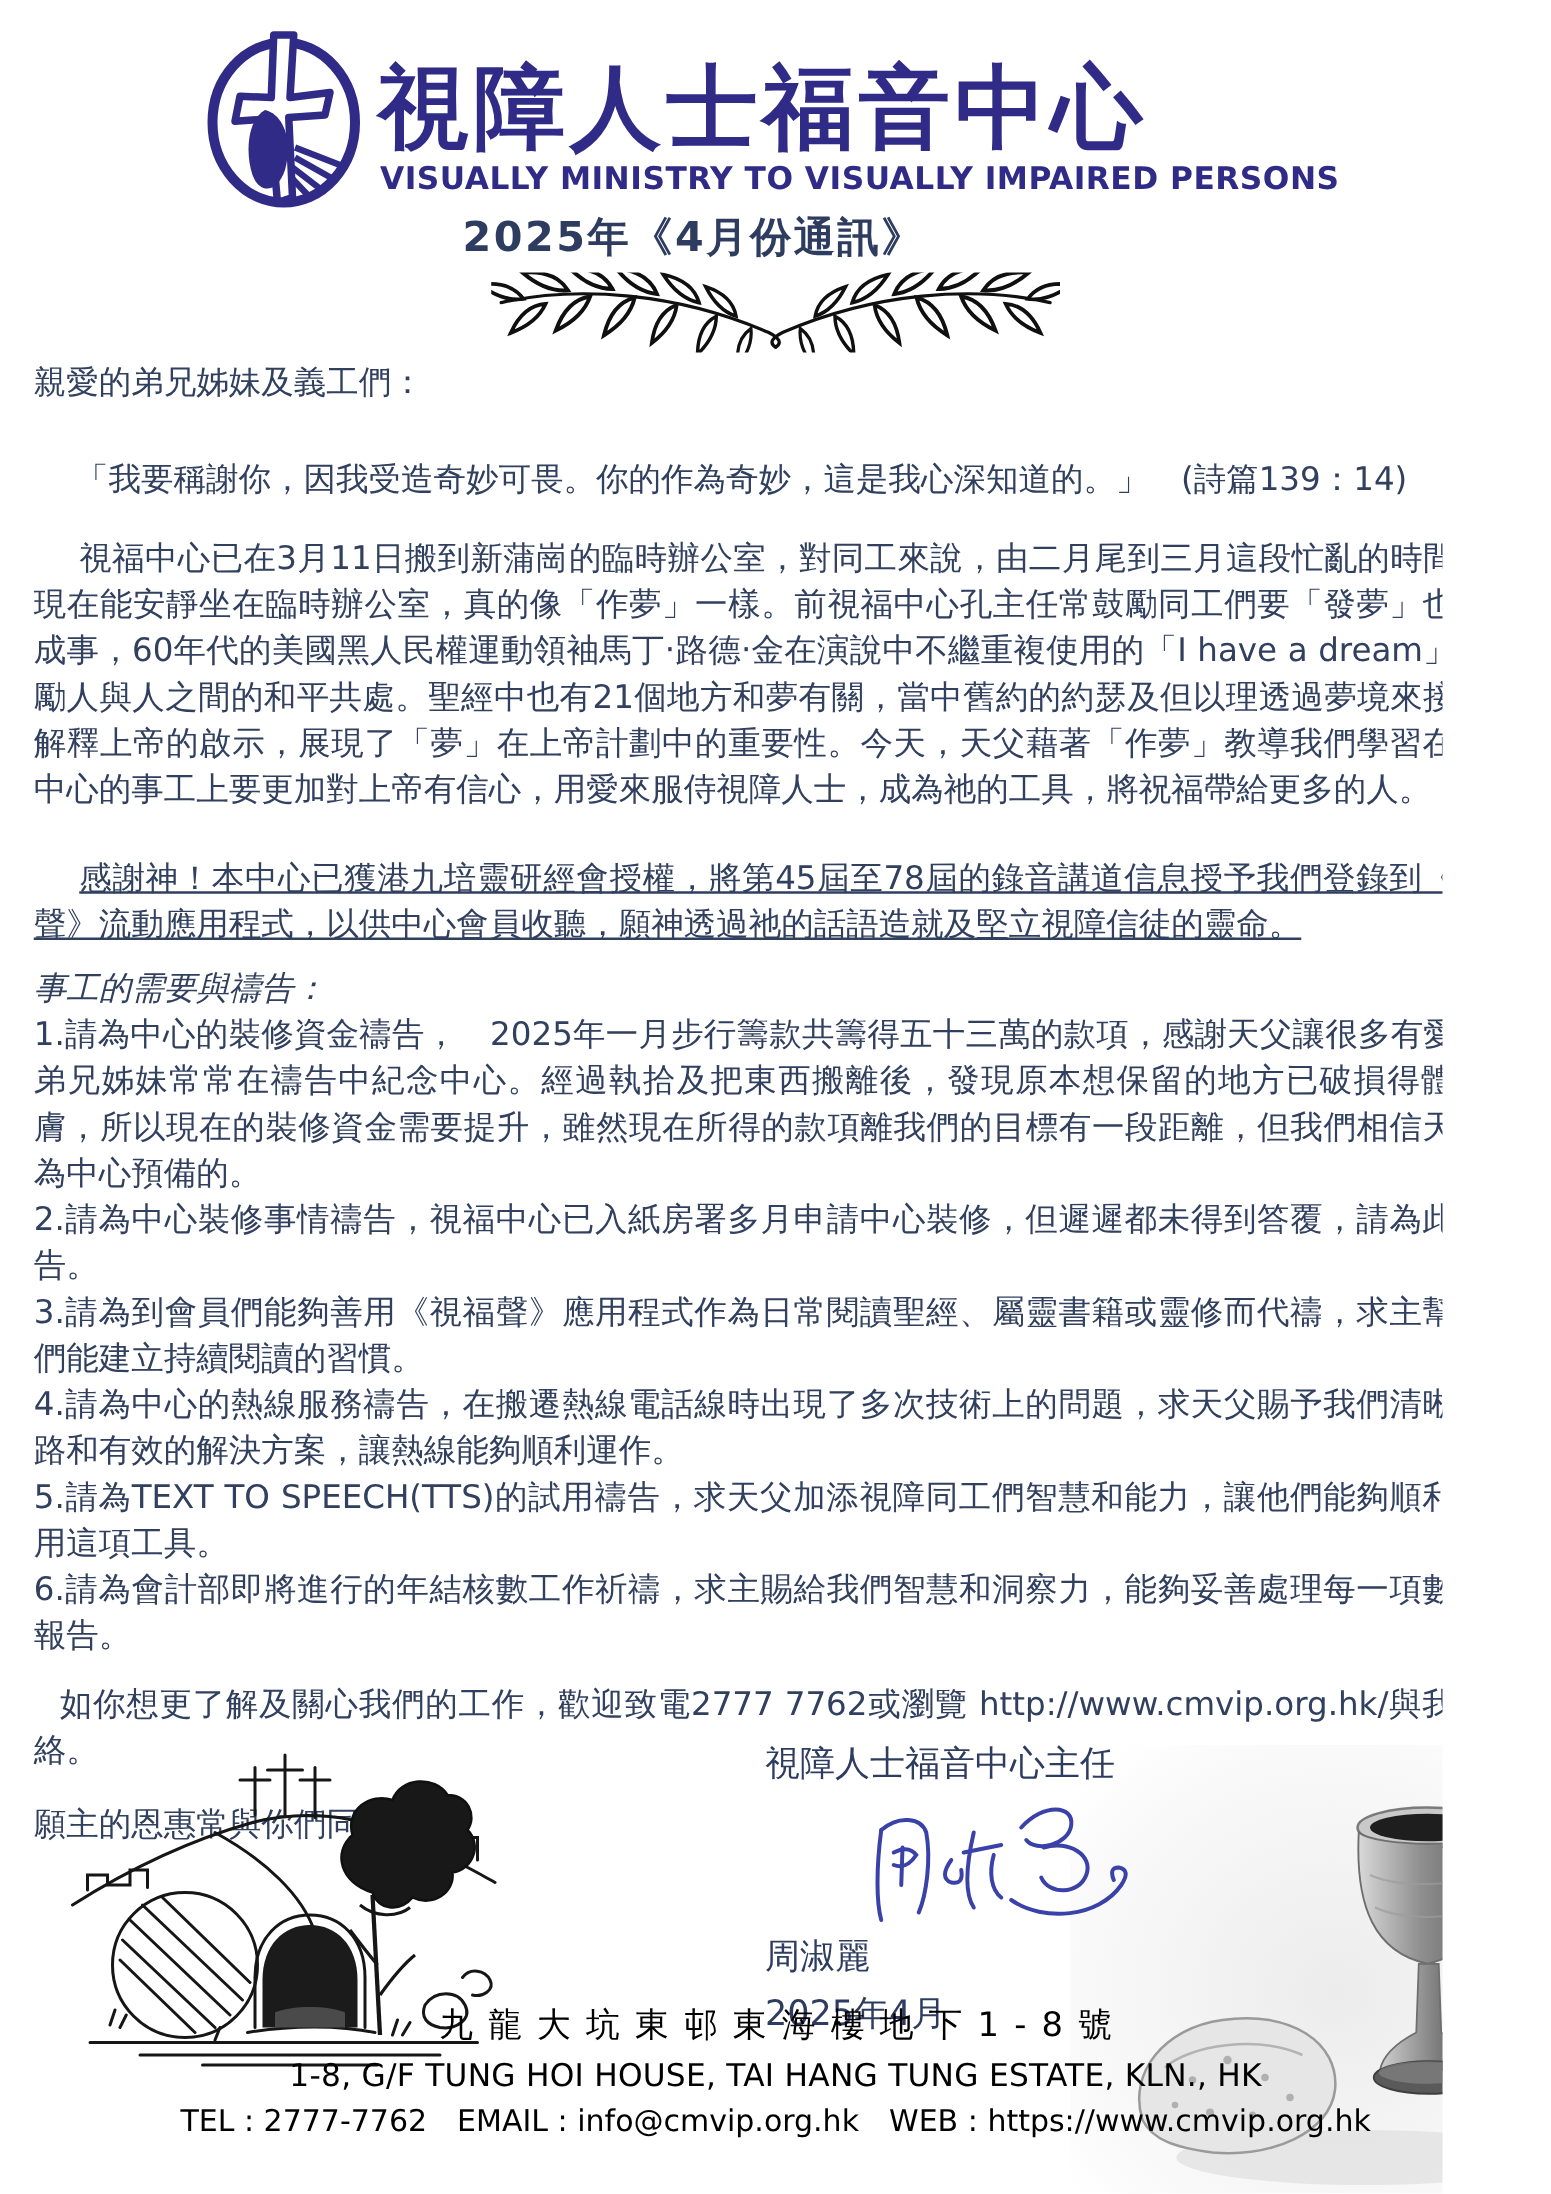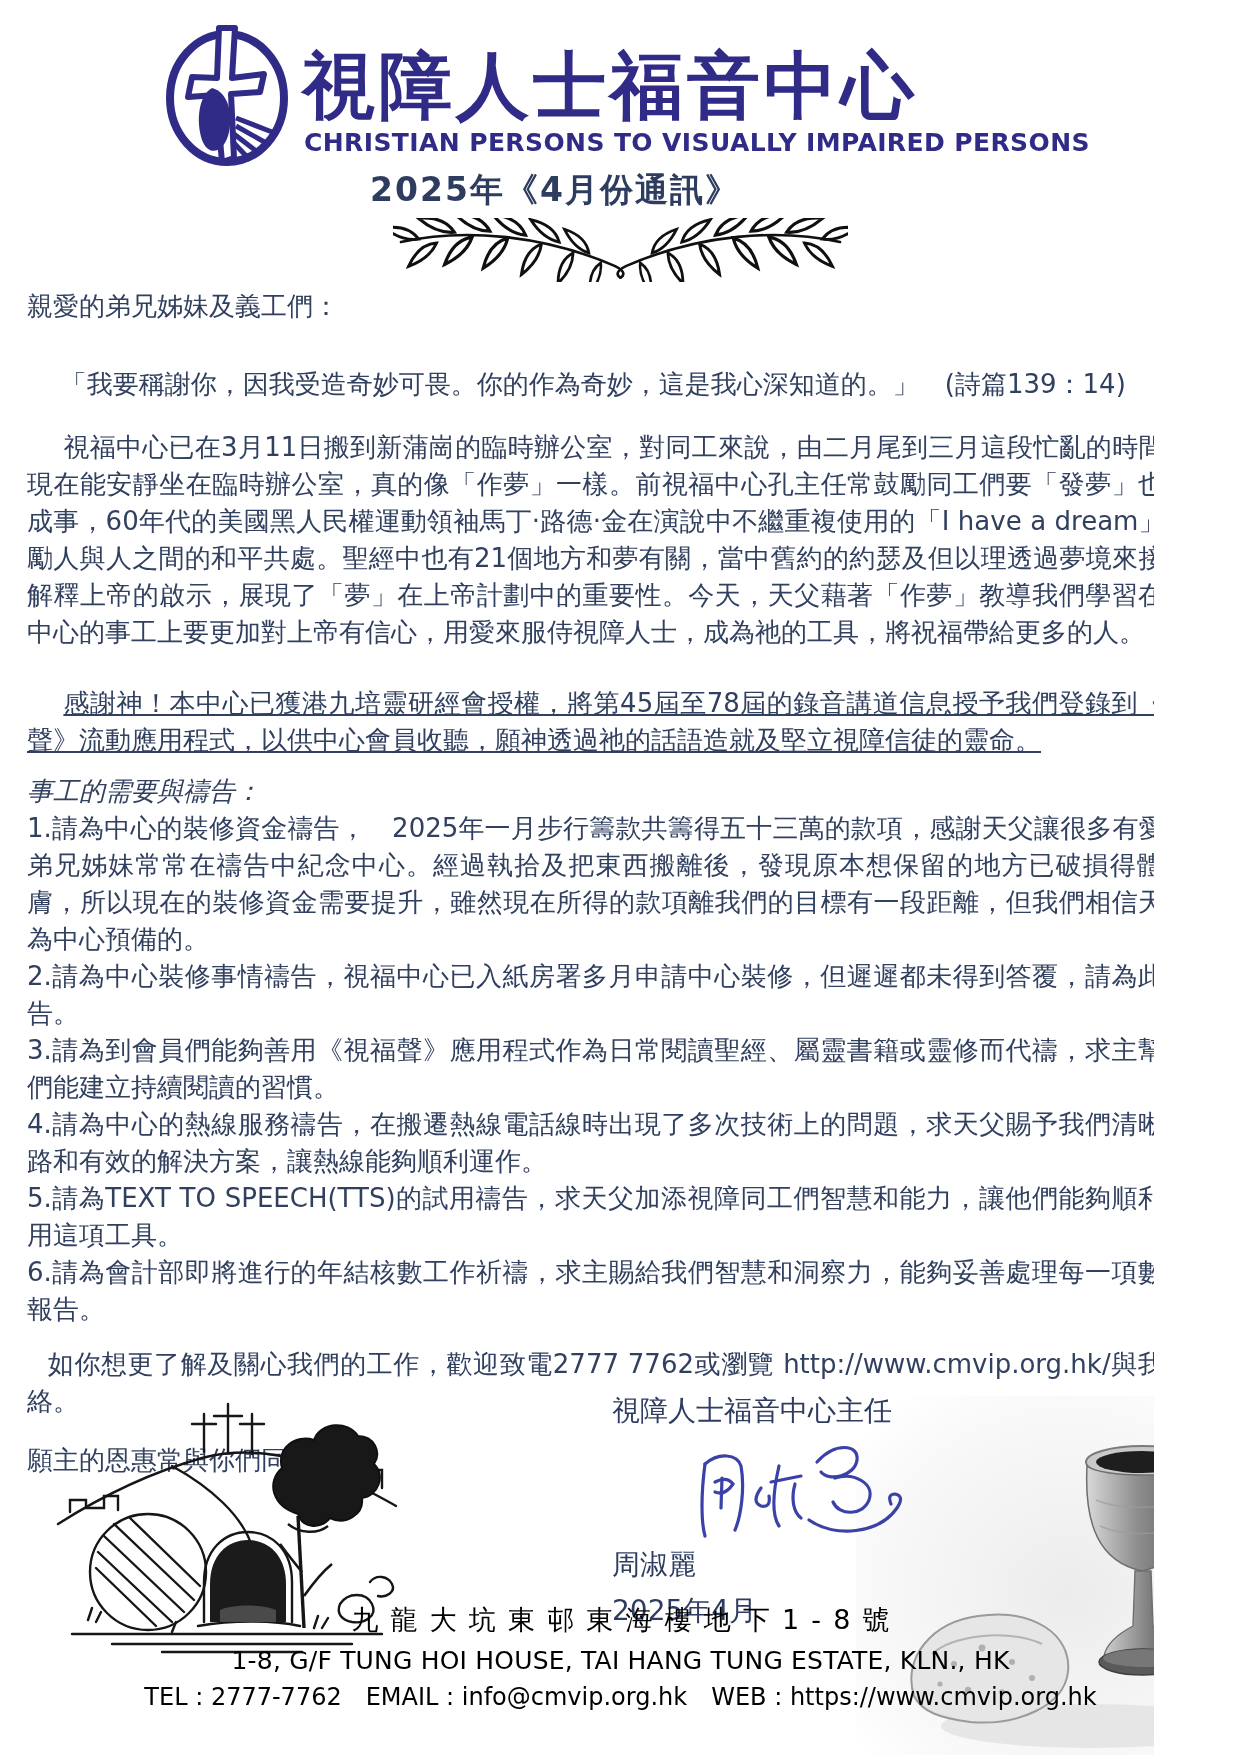--- a/index.html
+++ b/index.html
@@ -68,21 +68,21 @@
 
     <g stroke="#312b88" stroke-width="5">
       <line x1="80" y1="96" x2="116" y2="110"></line>
       <line x1="80" y1="104" x2="112" y2="122"></line>
       <line x1="78" y1="112" x2="104" y2="132"></line>
       <line x1="76" y1="119" x2="94" y2="138"></line>
     </g>
   </svg>
 
   <div class="org-zh">視障人士福音中心</div>
-  <div class="org-en">CHRISTIAN PERSONS TO VISUALLY IMPAIRED PERSONS</div>
+  <div class="org-en">VISUALLY MINISTRY TO VISUALLY IMPAIRED PERSONS</div>
   <div class="newsletter-title">2025年《4月份通訊》</div>
 
   <svg class="laurel" viewBox="0 0 460 64" aria-hidden="true">
     <defs>
       <path id="lf" d="M0,0 Q9,-7 24,-5 Q11,5 0,0 Z" fill="#ffffff" stroke="#101010" stroke-width="2"></path>
       <g id="branch">
         <path d="M8,24 C70,10 150,16 224,48 Q238,55 230,60" fill="none" stroke="#101010" stroke-width="2.6" stroke-linecap="round"></path>
         <use href="#lf" transform="translate(26,21) rotate(-150) scale(1.5)"></use>
         <use href="#lf" transform="translate(62,14) rotate(-147) scale(1.6)"></use>
         <use href="#lf" transform="translate(98,13) rotate(-142) scale(1.6)"></use>

